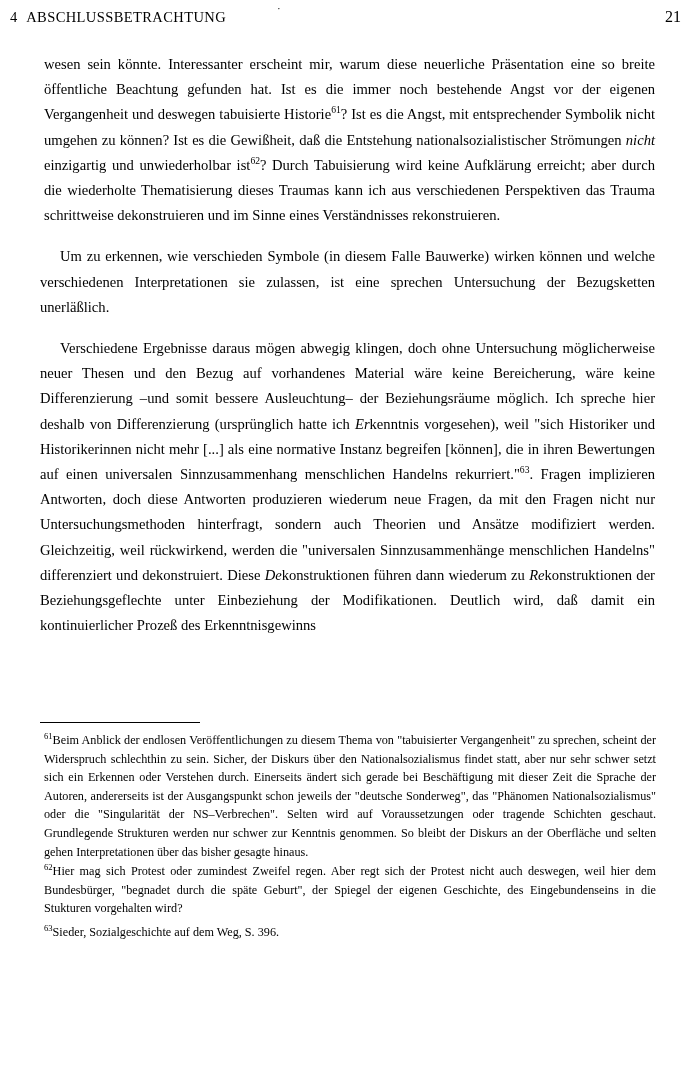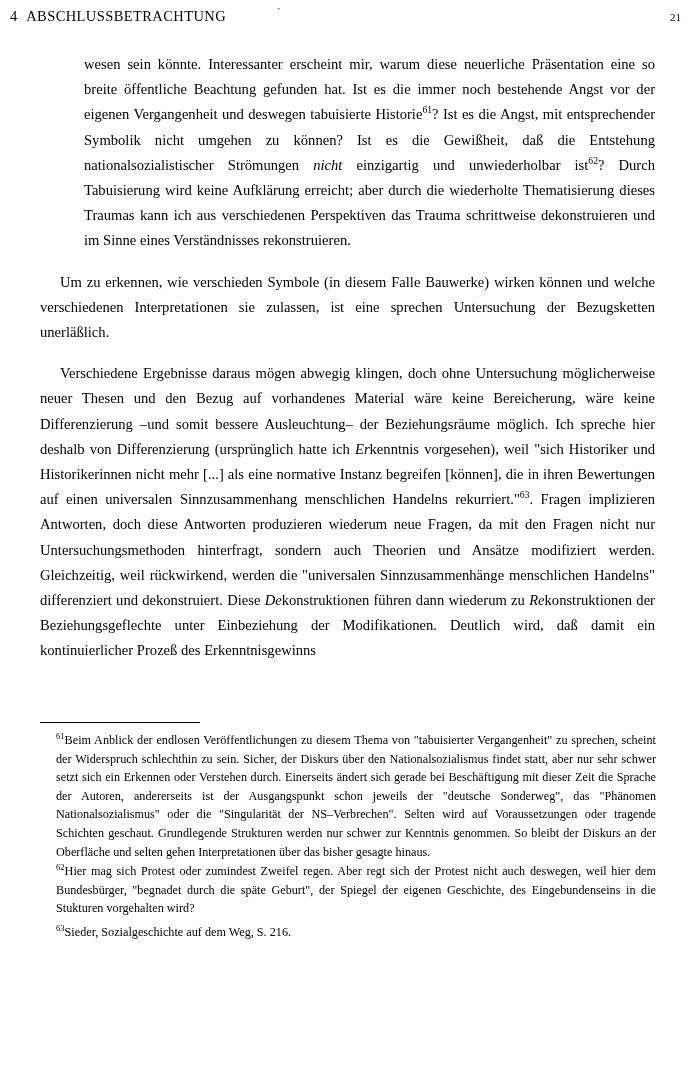--- a/index.html
+++ b/index.html
@@ -31,21 +31,21 @@
     align-items: baseline;
     gap: 9px;
   }
   .chapter-num {
     font-style: normal;
   }
   .chapter-title {
     letter-spacing: 0.4px;
   }
   .page-num {
-    font-size: 11px;
+    font-size: 16px;
     font-family: Liberation Serif, serif;
   }
   .header-dot {
     position: absolute;
     left: 277px;
     top: 3px;
     font-size: 11px;
     line-height: 1;
   }
 
@@ -66,21 +66,20 @@
   .p-first {
     text-indent: 0;
   }
   .p-indent {
     text-indent: 20px;
     margin-top: 16px;
   }
   .blk {
     padding-left: 4px;
     padding-right: 0px;
-    margin-left: 40px;
   }
   em {
     font-style: italic;
   }
   sup {
     font-size: 9.6px;
     vertical-align: super;
     line-height: 0;
   }
 
@@ -95,21 +94,21 @@
   .footnotes {
     position: absolute;
     left: 40px;
     width: 616px;
     top: 731px;
     font-size: 12.2px;
     line-height: 18.6px;
     text-align: justify;
   }
   .fn {
-    margin: 0 0 1px 16px;
+    margin: 0 0 1px 4px;
     text-indent: 0;
   }
   .fn sup {
     font-size: 8.6px;
   }
   .fn-last {
     margin-top: 5px;
   }
 </style>
 </head>
@@ -134,16 +133,16 @@
 
     <p class="para p-indent"><span>Verschiedene Ergebnisse daraus mögen abwegig klingen, doch ohne Untersuchung möglicherweise neuer Thesen und den Bezug auf vorhandenes Material wäre keine Bereicherung, wäre keine Differenzierung –und somit bessere Ausleuchtung– der Beziehungsräume möglich. Ich spreche hier deshalb von Differenzierung (ursprünglich hatte ich </span><em>Er</em><span>kenntnis vorgesehen), weil "sich Historiker und Historikerinnen nicht mehr [...] als eine normative Instanz begreifen [können], die in ihren Bewertungen auf einen universalen Sinnzusammenhang menschlichen Handelns rekurriert."</span><sup>63</sup><span>. Fragen implizieren Antworten, doch diese Antworten produzieren wiederum neue Fragen, da mit den Fragen nicht nur Untersuchungsmethoden hinterfragt, sondern auch Theorien und Ansätze modifiziert werden. Gleichzeitig, weil rückwirkend, werden die "universalen Sinnzusammenhänge menschlichen Handelns" differenziert und dekonstruiert. Diese </span><em>De</em><span>konstruktionen führen dann wiederum zu </span><em>Re</em><span>konstruktionen der Beziehungsgeflechte unter Einbeziehung der Modifikationen. Deutlich wird, daß damit ein kontinuierlicher Prozeß des Erkenntnisgewinns</span></p>
 
   </div>
 
   <div class="fn-rule"></div>
 
   <div class="footnotes">
     <p class="fn"><sup>61</sup><span>Beim Anblick der endlosen Veröffentlichungen zu diesem Thema von "tabuisierter Vergangenheit" zu sprechen, scheint der Widerspruch schlechthin zu sein. Sicher, der Diskurs über den Nationalsozialismus findet statt, aber nur sehr schwer setzt sich ein Erkennen oder Verstehen durch. Einerseits ändert sich gerade bei Beschäftigung mit dieser Zeit die Sprache der Autoren, andererseits ist der Ausgangspunkt schon jeweils der "deutsche Sonderweg", das "Phänomen Nationalsozialismus" oder die "Singularität der NS–Verbrechen". Selten wird auf Voraussetzungen oder tragende Schichten geschaut. Grundlegende Strukturen werden nur schwer zur Kenntnis genommen. So bleibt der Diskurs an der Oberfläche und selten gehen Interpretationen über das bisher gesagte hinaus.</span></p>
     <p class="fn"><sup>62</sup><span>Hier mag sich Protest oder zumindest Zweifel regen. Aber regt sich der Protest nicht auch deswegen, weil hier dem Bundesbürger, "begnadet durch die späte Geburt", der Spiegel der eigenen Geschichte, des Eingebundenseins in die Stukturen vorgehalten wird?</span></p>
-    <p class="fn fn-last"><sup>63</sup><span>Sieder, Sozialgeschichte auf dem Weg, S. 216.</span></p>
+    <p class="fn fn-last"><sup>63</sup><span>Sieder, Sozialgeschichte auf dem Weg, S. 396.</span></p>
   </div>
 
 </div>
 
 </body></html>

